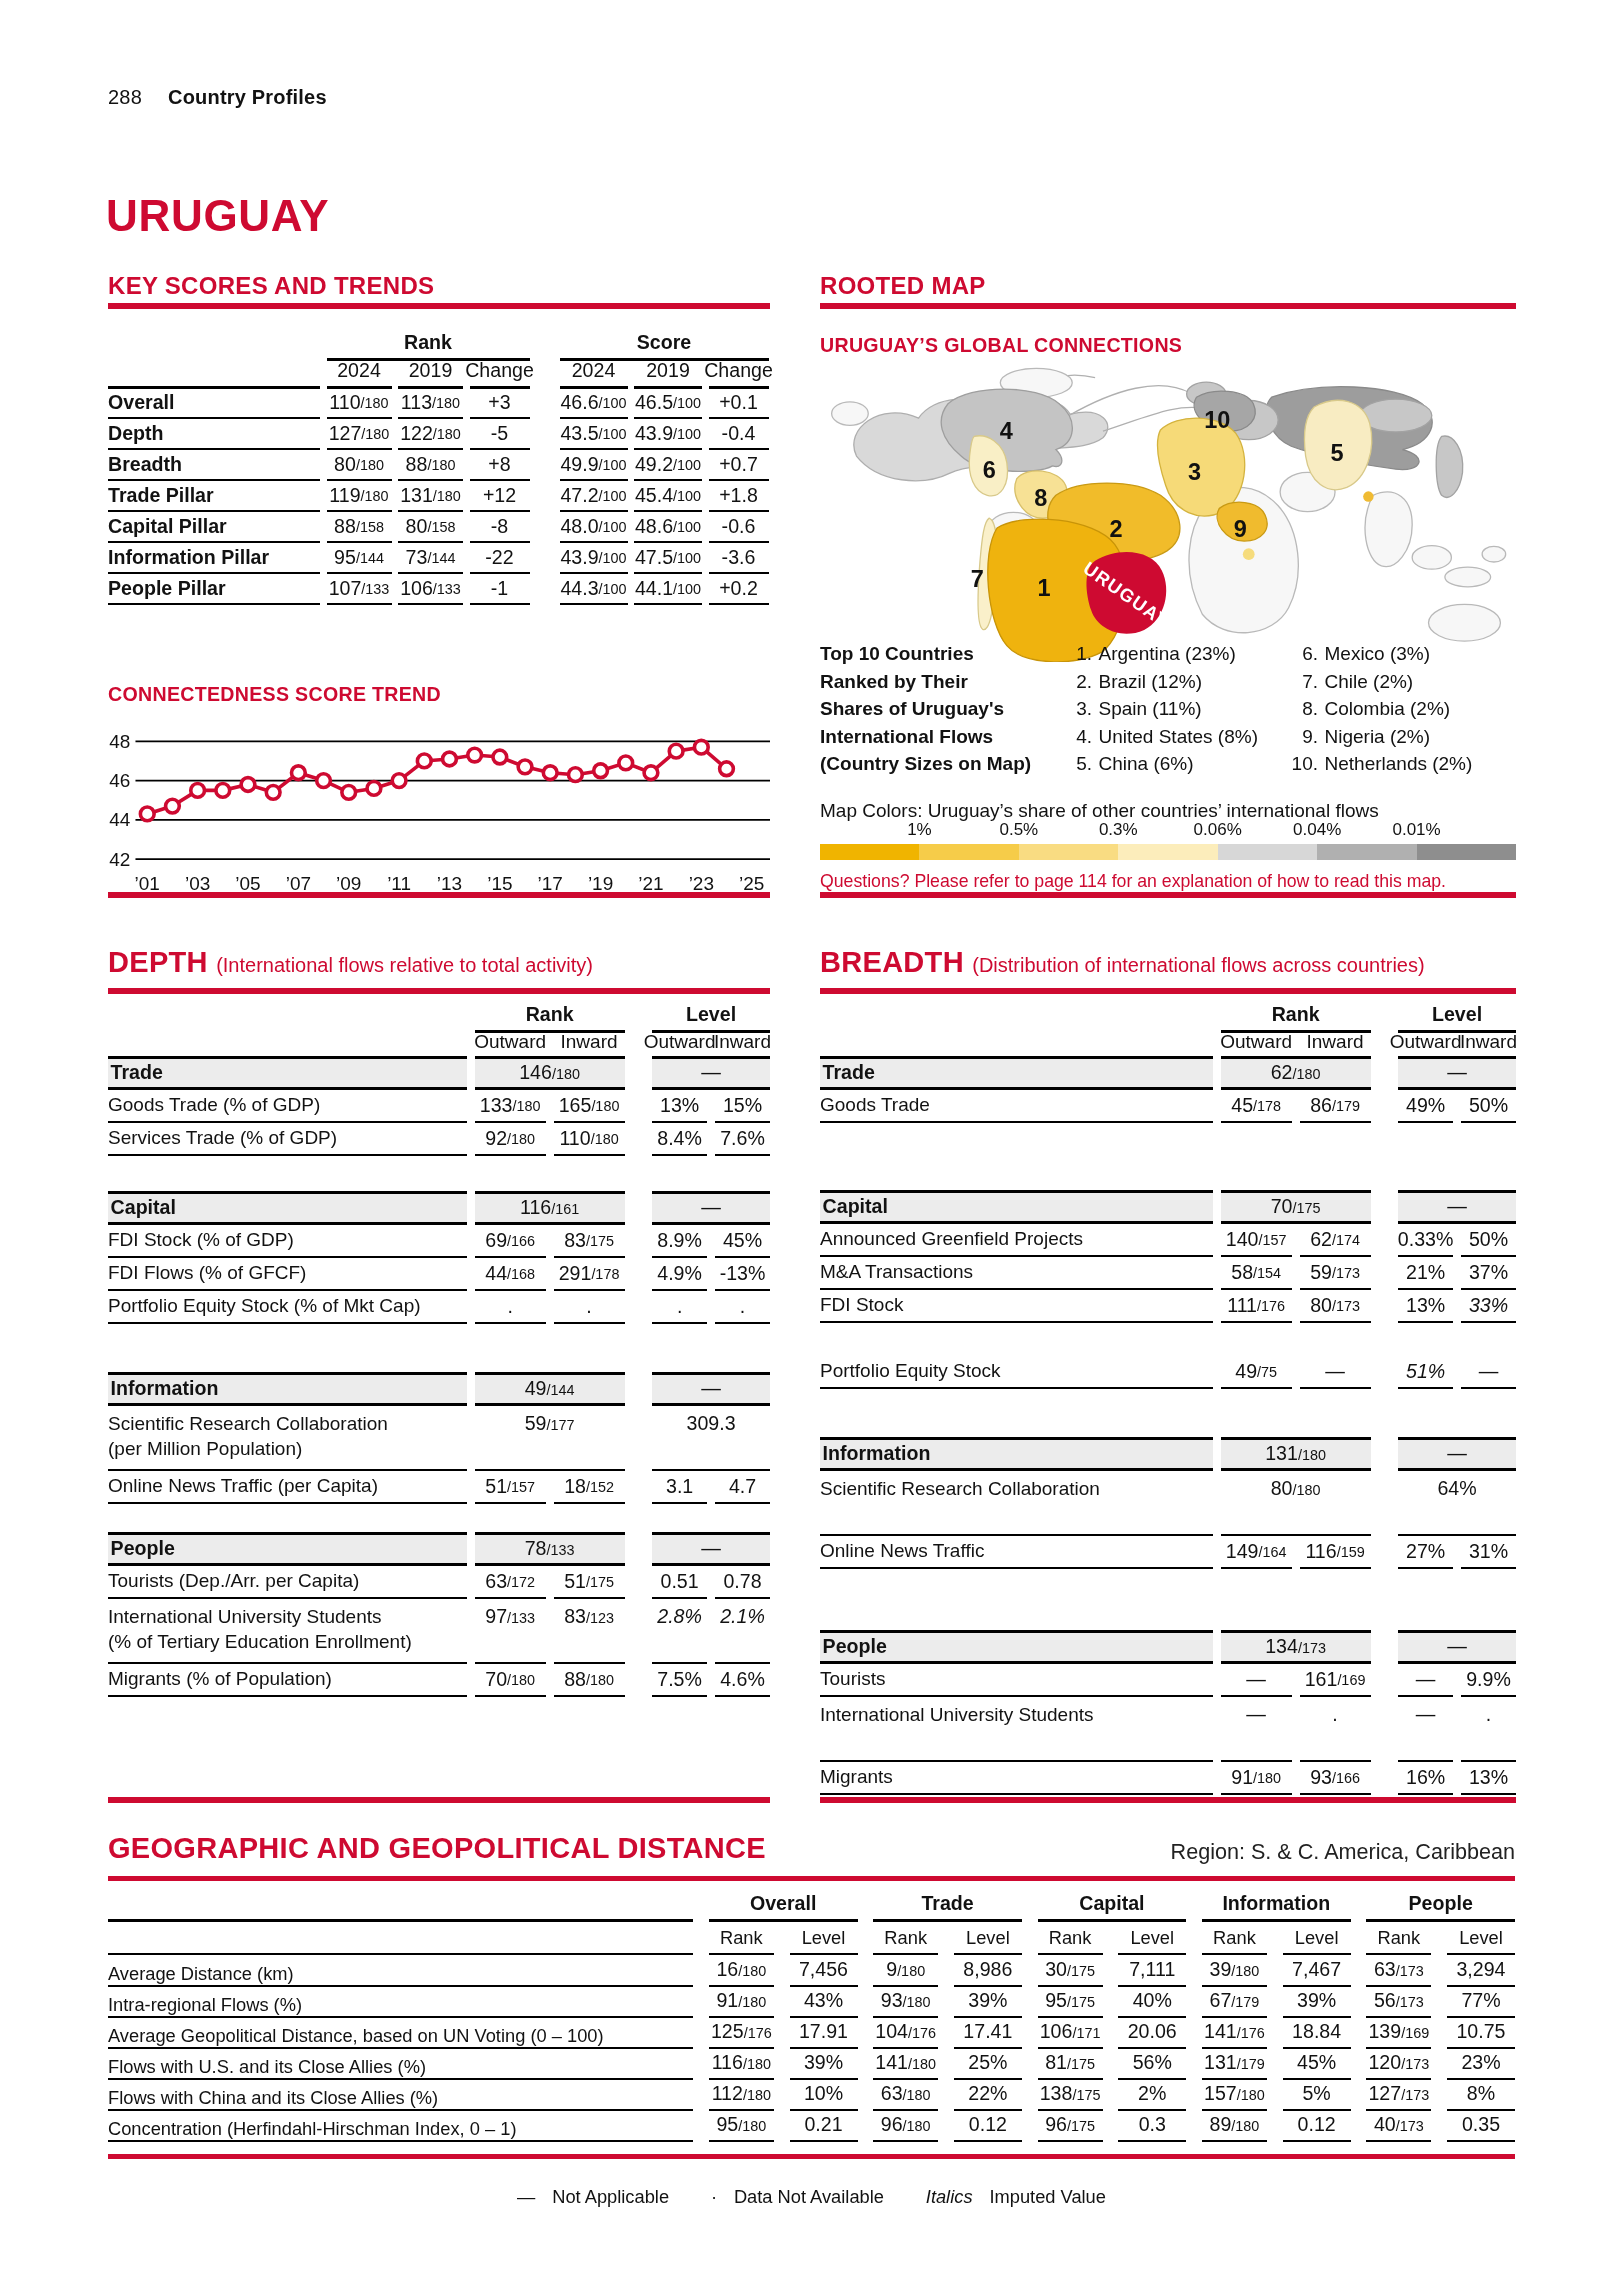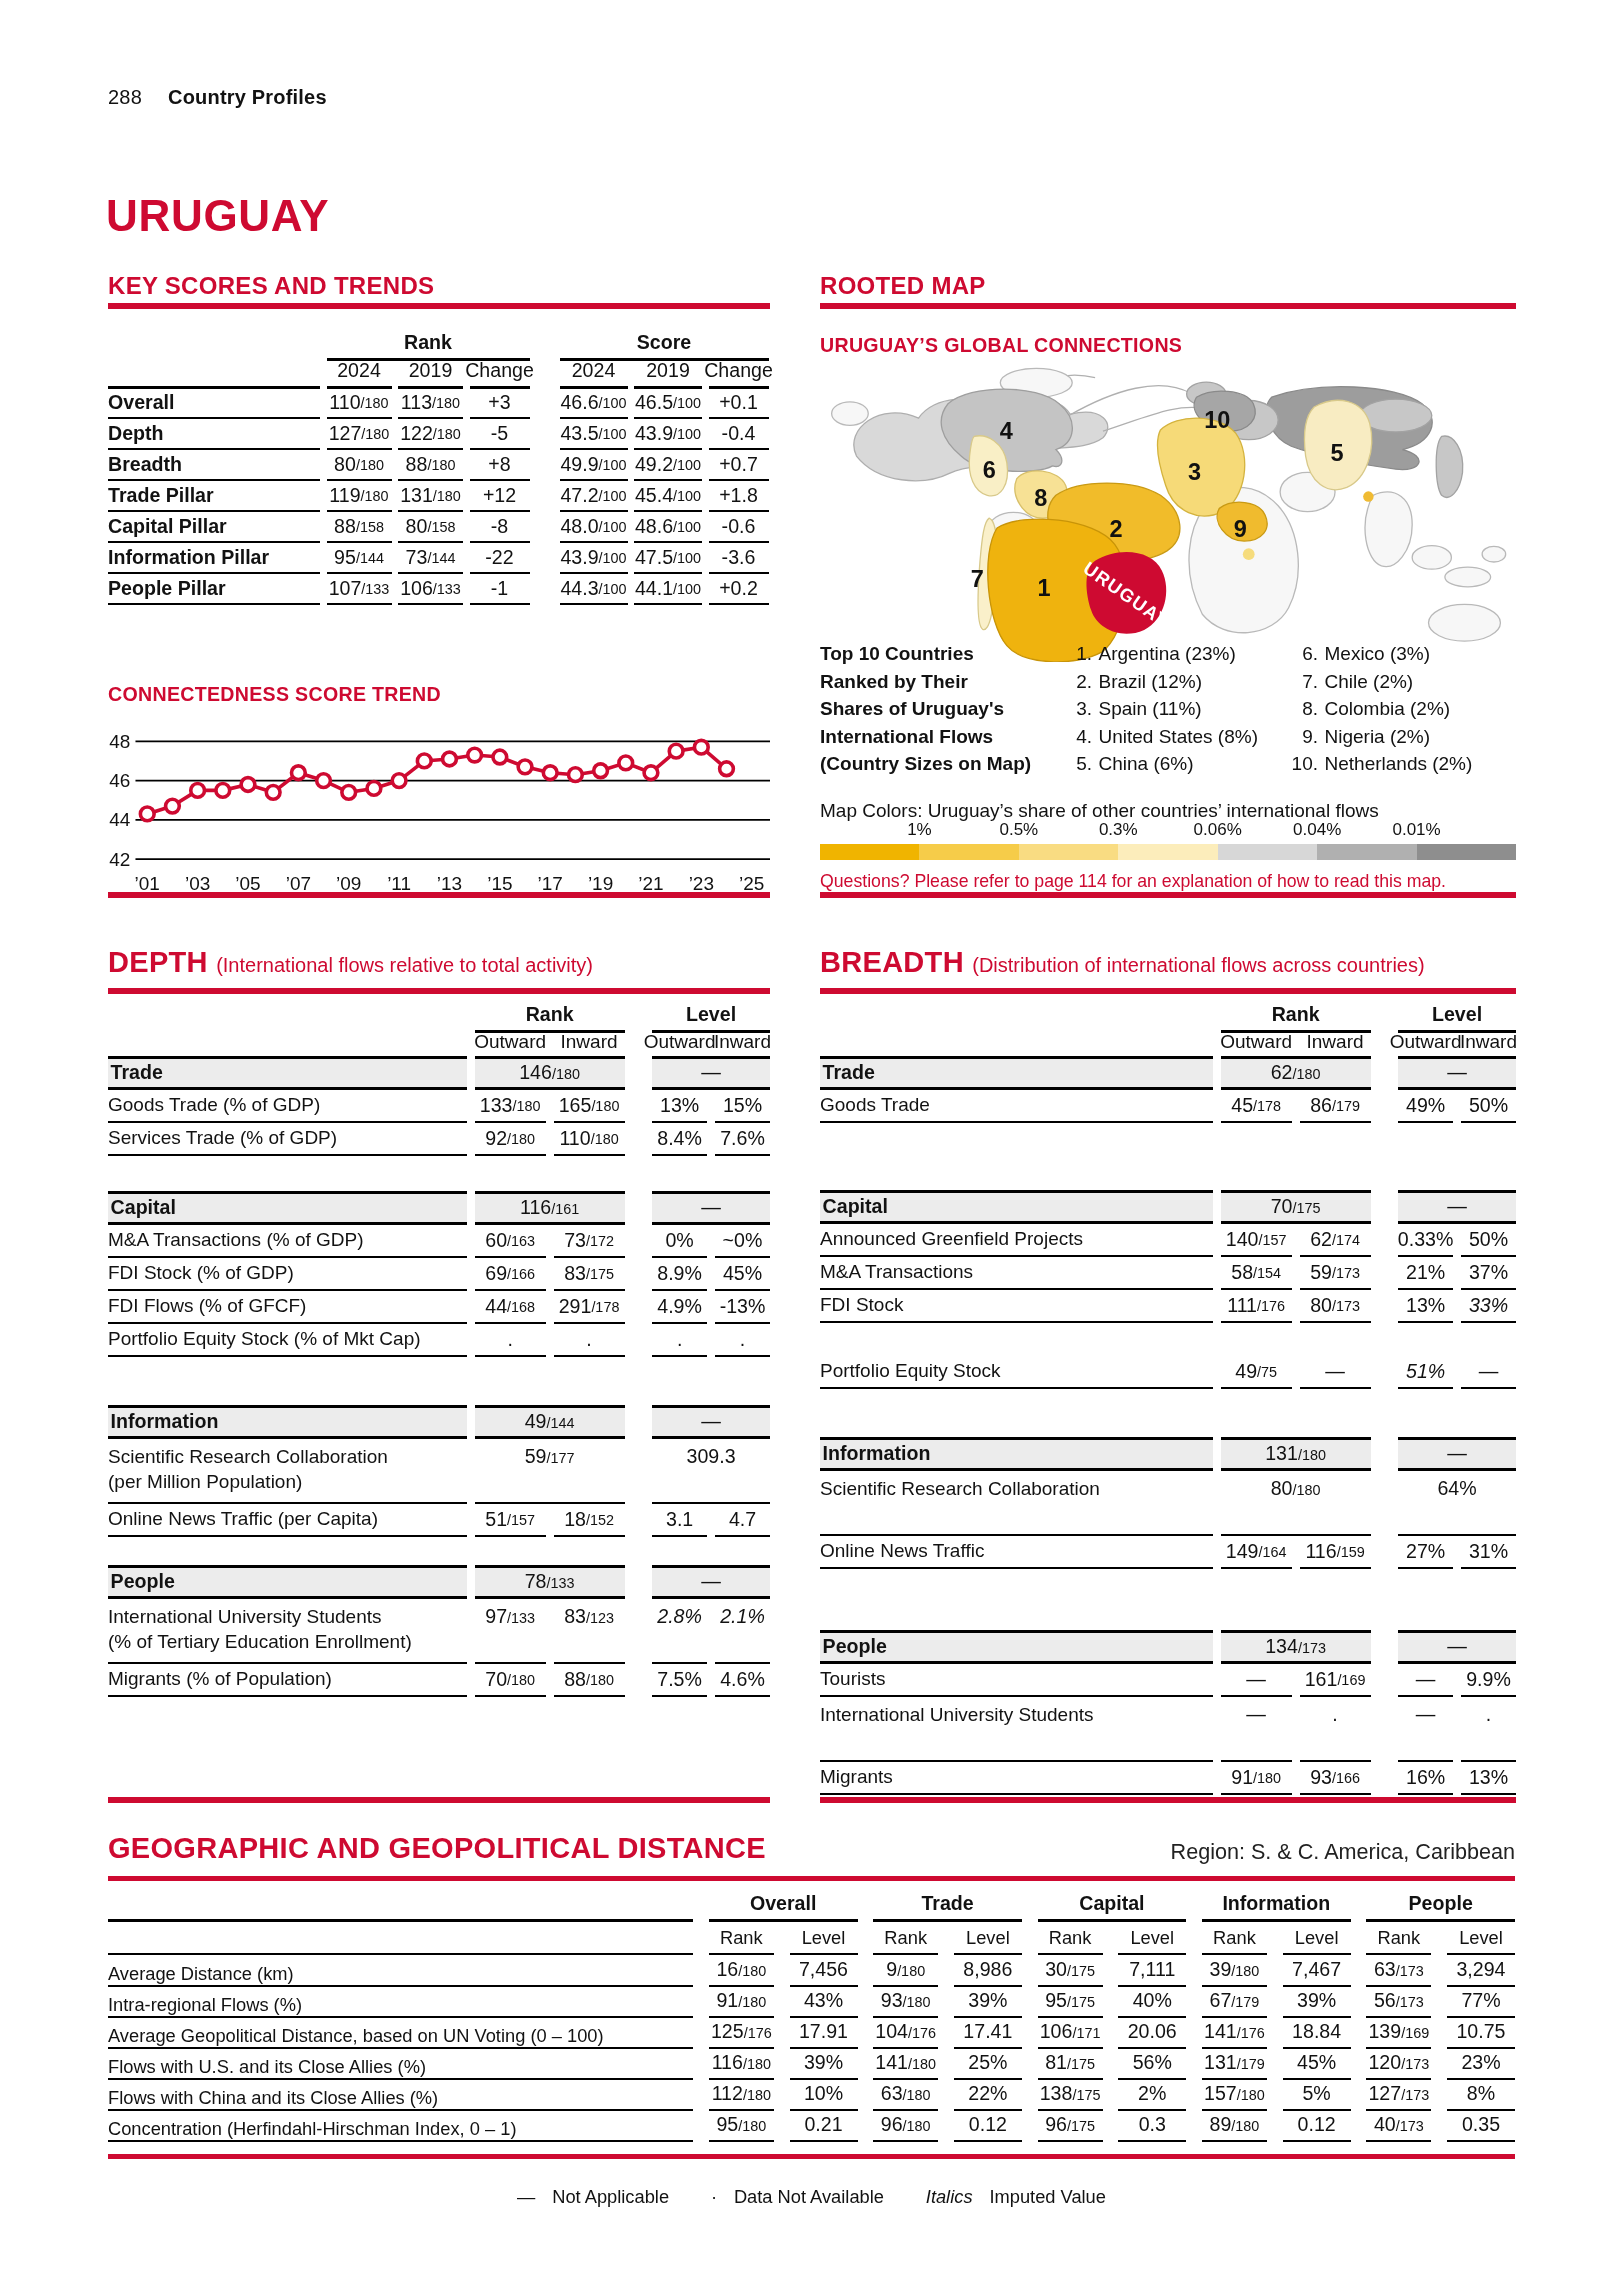--- a/index.html
+++ b/index.html
@@ -527,35 +527,20 @@
       <div class="plg pl-sec">
         <div class="rl">Capital</div>
         <div class="vc" style="grid-column: 2 / 4;">
           <span class="val"><span class="num">116</span><span class="den">/161</span></span>
         </div>
         <div class="vc" style="grid-column: 5 / 7;">
           <span class="val">—</span>
         </div>
       </div>
       <div class="plg pl-row">
-        <div class="rl">M&amp;A Transactions (% of GDP)</div>
-        <div class="vc" style="grid-column: 2;">
-          <span class="val"><span class="num">60</span><span class="den">/163</span></span>
-        </div>
-        <div class="vc" style="grid-column: 3;">
-          <span class="val"><span class="num">73</span><span class="den">/172</span></span>
-        </div>
-        <div class="vc" style="grid-column: 5;">
-          <span class="val">0%</span>
-        </div>
-        <div class="vc" style="grid-column: 6;">
-          <span class="val">~0%</span>
-        </div>
-      </div>
-      <div class="plg pl-row">
         <div class="rl">FDI Stock (% of GDP)</div>
         <div class="vc" style="grid-column: 2;">
           <span class="val"><span class="num">69</span><span class="den">/166</span></span>
         </div>
         <div class="vc" style="grid-column: 3;">
           <span class="val"><span class="num">83</span><span class="den">/175</span></span>
         </div>
         <div class="vc" style="grid-column: 5;">
           <span class="val">8.9%</span>
         </div>
@@ -631,20 +616,35 @@
         </div>
       </div>
       <div style="height: 28px;"></div>
       <div class="plg pl-sec">
         <div class="rl">People</div>
         <div class="vc" style="grid-column: 2 / 4;">
           <span class="val"><span class="num">78</span><span class="den">/133</span></span>
         </div>
         <div class="vc" style="grid-column: 5 / 7;">
           <span class="val">—</span>
+        </div>
+      </div>
+      <div class="plg pl-row">
+        <div class="rl">Tourists (Dep./Arr. per Capita)</div>
+        <div class="vc" style="grid-column: 2;">
+          <span class="val"><span class="num">63</span><span class="den">/172</span></span>
+        </div>
+        <div class="vc" style="grid-column: 3;">
+          <span class="val"><span class="num">51</span><span class="den">/175</span></span>
+        </div>
+        <div class="vc" style="grid-column: 5;">
+          <span class="val">0.51</span>
+        </div>
+        <div class="vc" style="grid-column: 6;">
+          <span class="val">0.78</span>
         </div>
       </div>
       <div class="plg pl-tall">
         <div class="rl">
           <div>International University Students</div>
           <div class="sub">(% of Tertiary Education Enrollment)</div>
         </div>
         <div class="vc" style="grid-column: 2;">
           <span class="val"><span class="num">97</span><span class="den">/133</span></span>
         </div>

